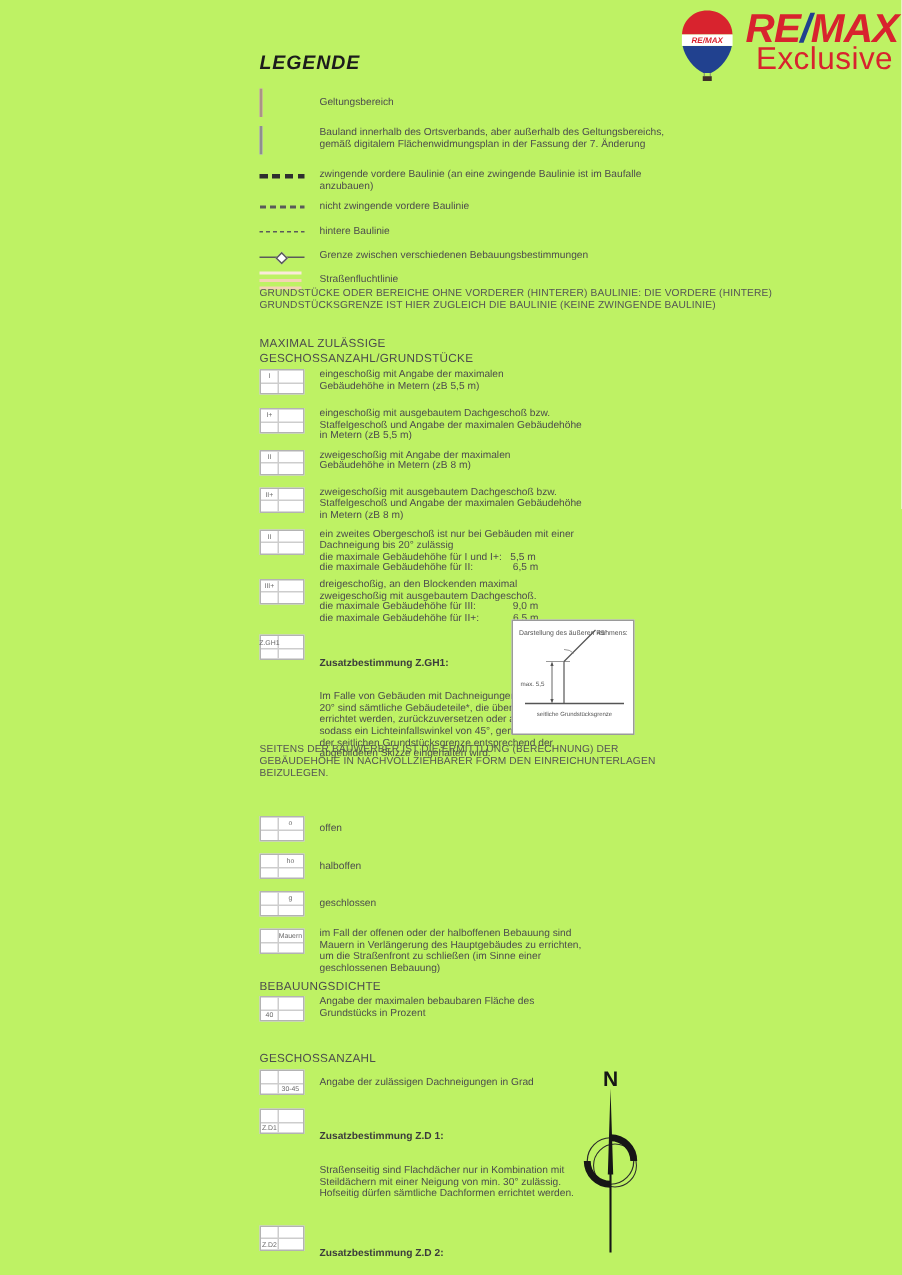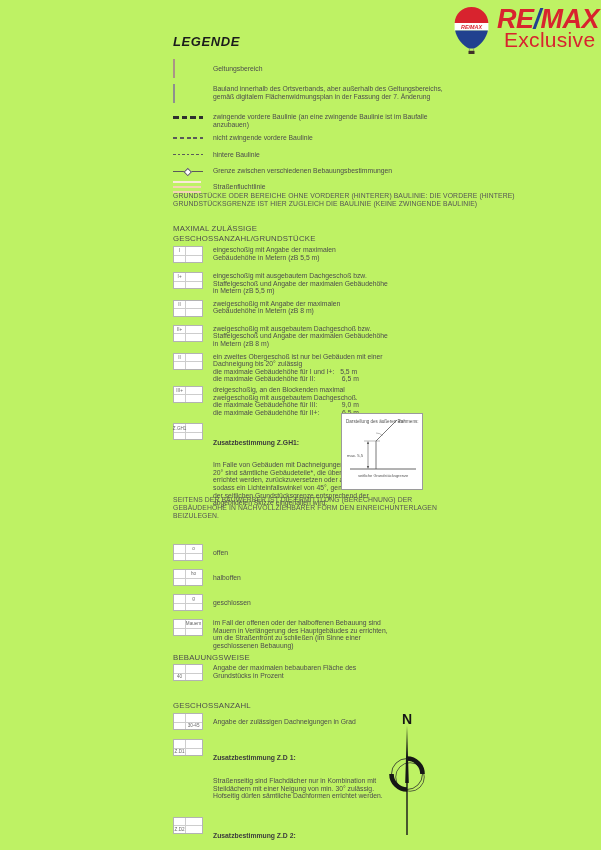--- a/index.html
+++ b/index.html
@@ -278,21 +278,21 @@
           <b>Mauern</b>
         </span>
       <span class="txt">im Fall der offenen oder der halboffenen Bebauung sind
 Mauern in Verlängerung des Hauptgebäudes zu errichten,
 um die Straßenfront zu schließen (im Sinne einer
 geschlossenen Bebauung)</span>
     </div>
   </div>
 
   <div class="sec" style="top:653px;">
-    <div class="sec-head">BEBAUUNGSWEISE</div>
+    <div class="sec-head">BEBAUUNGSDICHTE</div>
   </div>
   <div class="sec" style="top:664px;">
     <div class="row">
       <span class="sym bl">
           <i class="v"></i>
           <i class="h"></i>
           <b>40</b>
         </span>
       <span class="txt">Angabe der maximalen bebaubaren Fläche des
 Grundstücks in Prozent</span>

